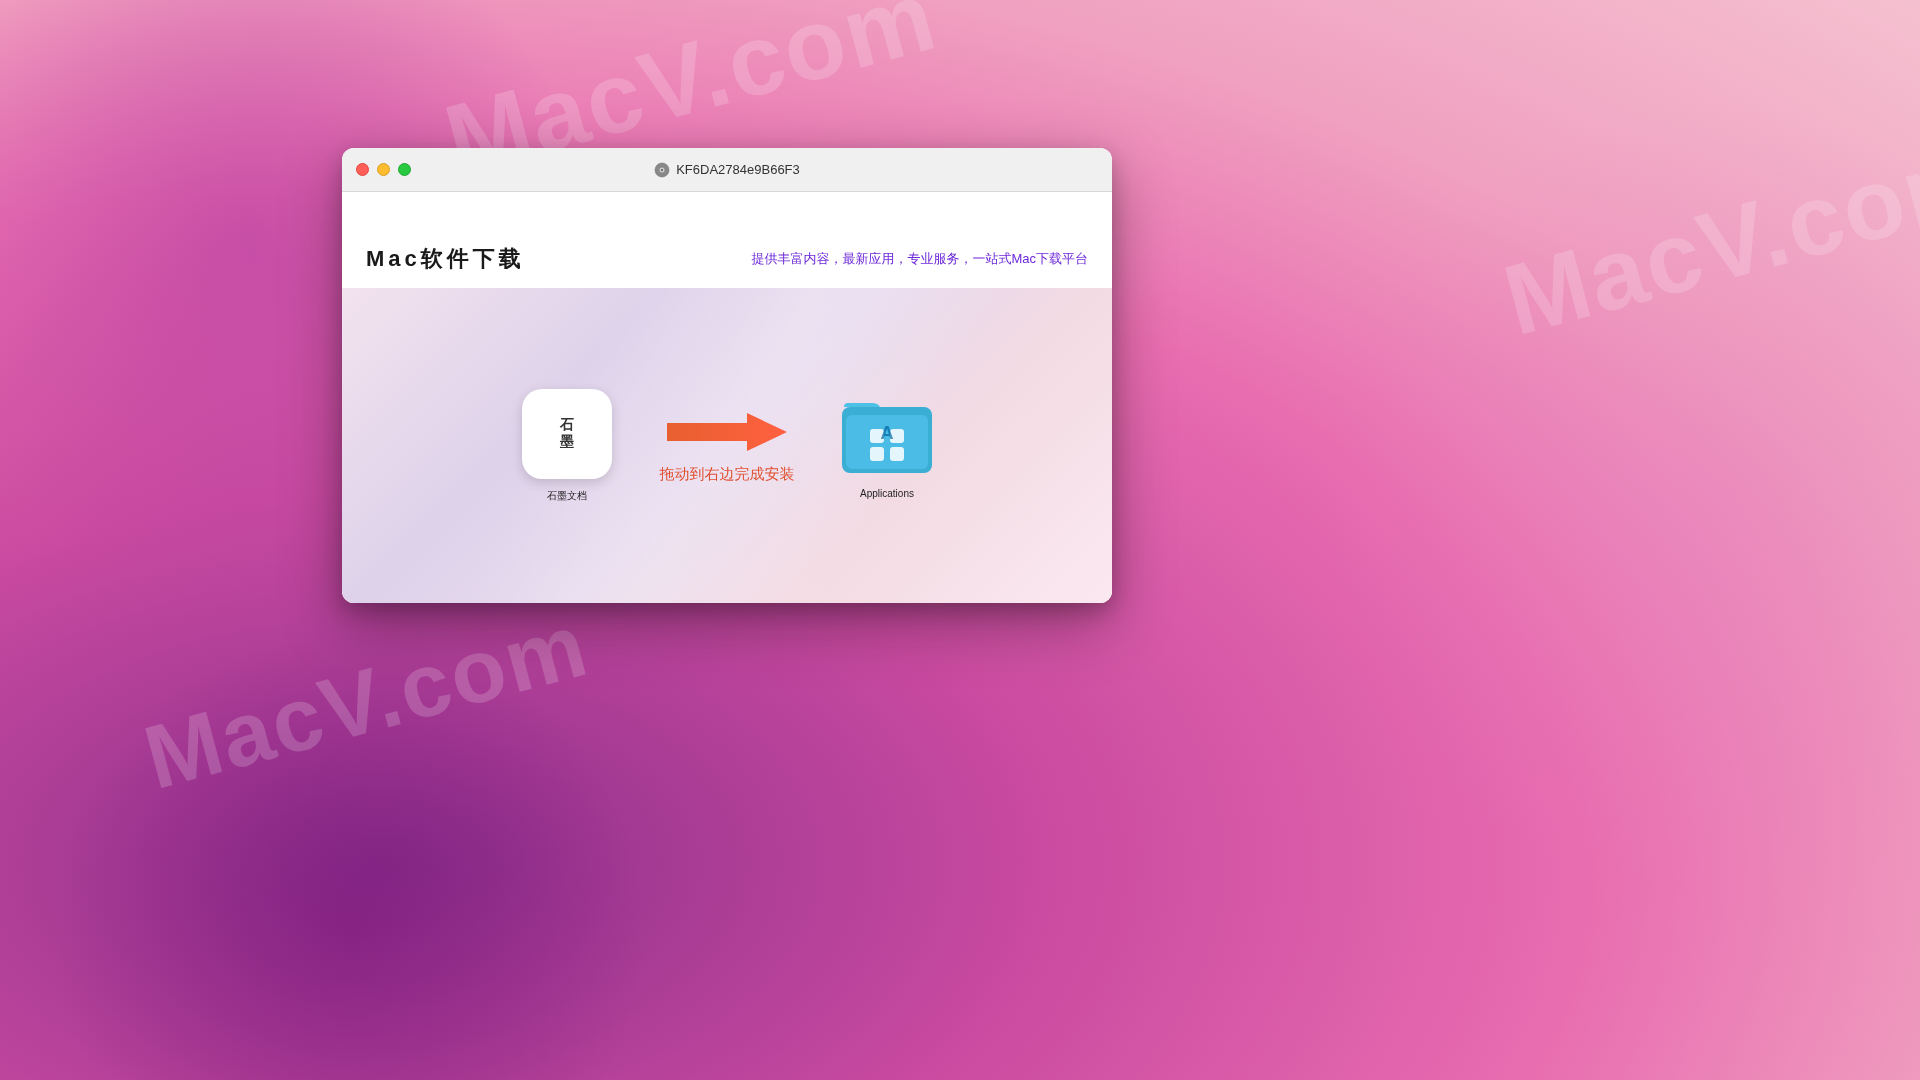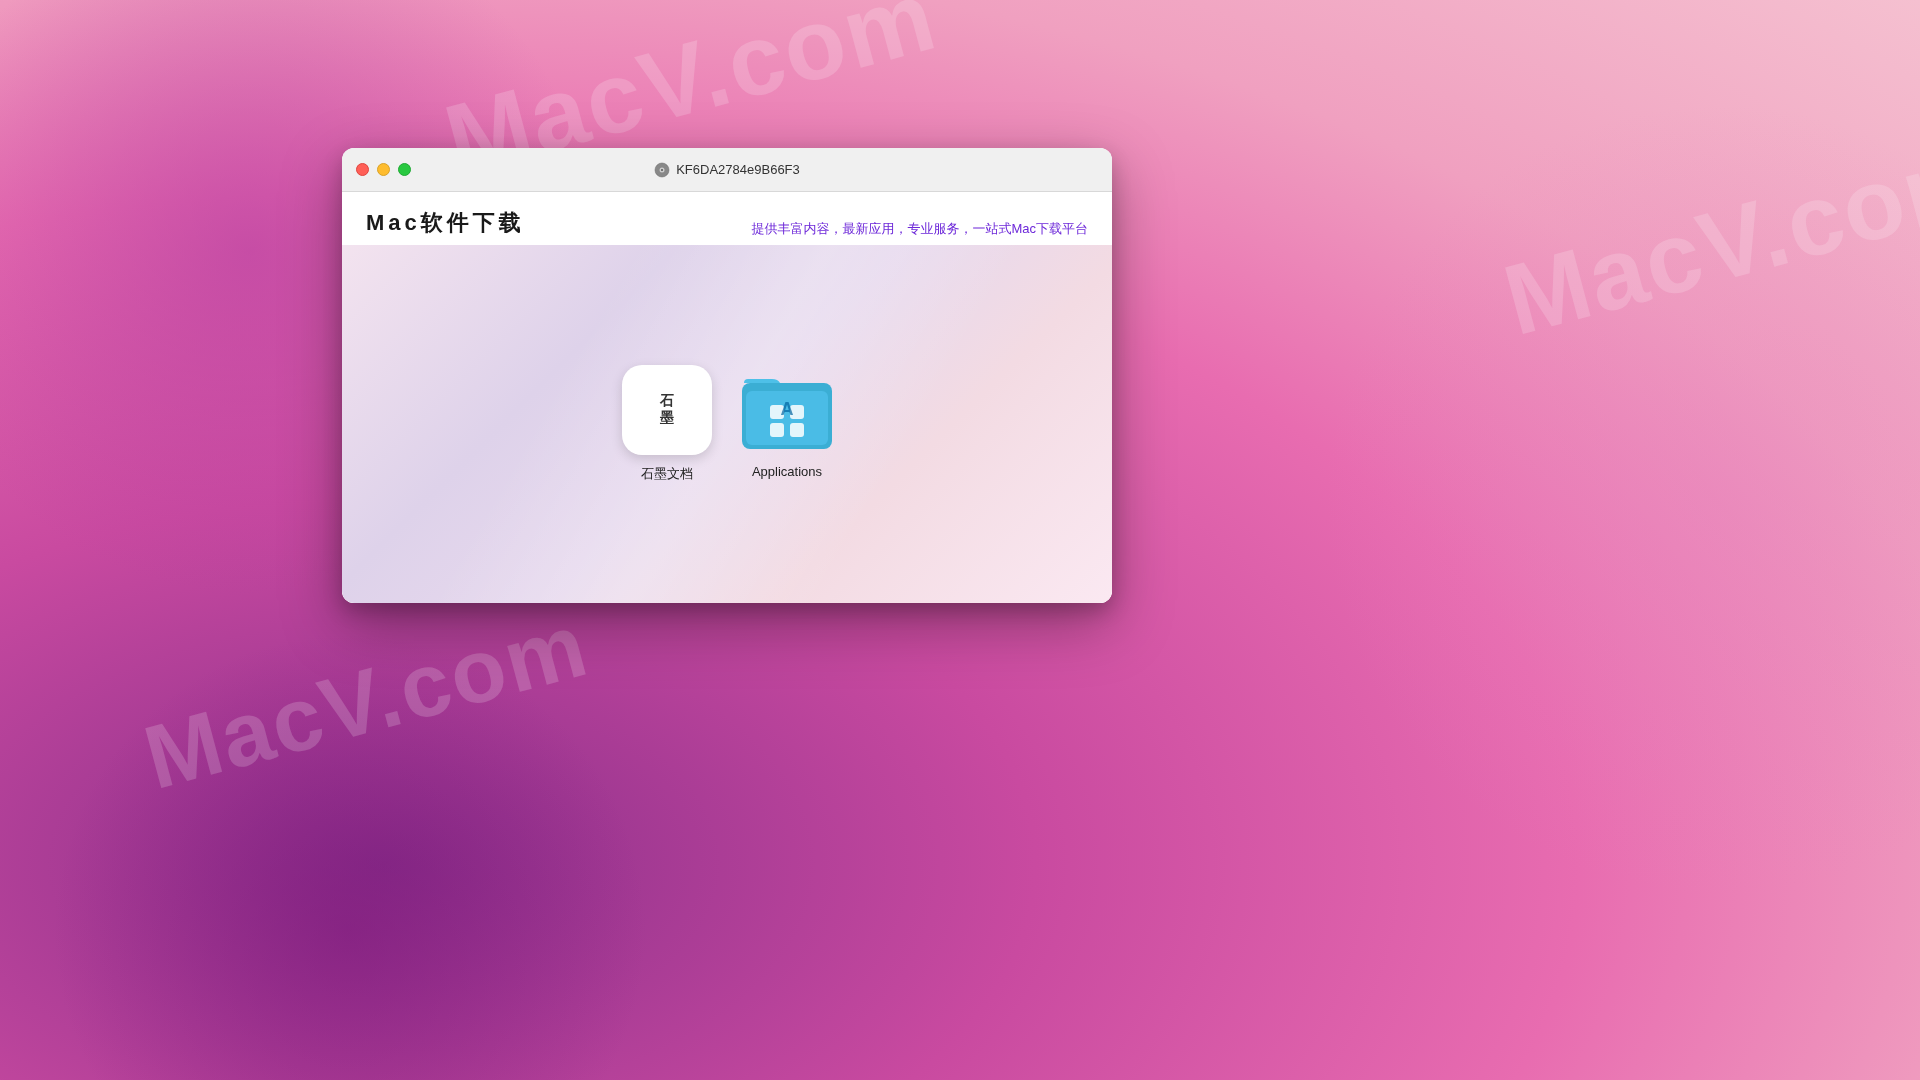--- a/index.html
+++ b/index.html
@@ -126,25 +126,26 @@
     
     .window-body {
       flex: 1;
       display: flex;
       flex-direction: column;
       background: #ffffff;
     }
 
     
     .header-bar {
-      padding: 16px 24px 7px;
-      display: flex;
-      align-items: flex-end;
+      padding: 16px 24px 14px;
+      display: flex;
+      align-items: center;
       justify-content: space-between;
       background: #ffffff;
+      margin-top: 36px;
     }
 
     .site-title {
       font-size: 22px;
       font-weight: 700;
       color: #1a1a1a;
       letter-spacing: 4px;
     }
 
     .site-subtitle {
@@ -233,21 +234,21 @@
     }
 
     
     .folder-icon {
       width: 90px;
       height: 85px;
       position: relative;
     }
 
     .icon-label {
-      font-size: 13px;
+      font-size: 10px;
       color: #222;
       text-align: center;
     }
   </style>
 </head>
 <body>
 
 <div class="desktop-bg"></div>
 <div class="blob1"></div>
 <div class="blob2"></div>
@@ -291,20 +292,32 @@
         <div class="icon-item">
           <div class="app-icon">
             <div style="display:flex;flex-direction:column;align-items:center;justify-content:center;line-height:1.2;">
               <span style="font-size:14px;font-family:serif;color:#333;font-weight:600;">石</span>
               <span style="font-size:14px;font-family:serif;color:#333;font-weight:600;">墨</span>
             </div>
           </div>
           <span class="icon-label">石墨文档</span>
         </div>
 
+        <div class="arrow-container">
+          <svg class="arrow-svg" viewBox="0 0 120 50" fill="none">
+            <defs>
+              <linearGradient id="arrowGrad" x1="0" y1="0" x2="1" y2="0">
+                <stop offset="0%" stop-color="#e86030"></stop>
+                <stop offset="100%" stop-color="#ff6040"></stop>
+              </linearGradient>
+            </defs>
+            <polygon points="0,16 80,16 80,6 120,25 80,44 80,34 0,34" fill="url(#arrowGrad)"></polygon>
+          </svg>
+          <span class="drag-label">拖动到右边完成安装</span>
+        </div>
 
         <div class="icon-item">
           <svg class="folder-icon" viewBox="0 0 90 85" fill="none">
 
             <rect x="0" y="14" width="90" height="66" rx="8" fill="#3baed4"></rect>
 
             <path d="M2 14 Q2 10 6 10 L30 10 Q36 10 38 14 Z" fill="#4ec0e8"></path>
 
             <rect x="4" y="22" width="82" height="54" rx="6" fill="#4abce6"></rect>
 

